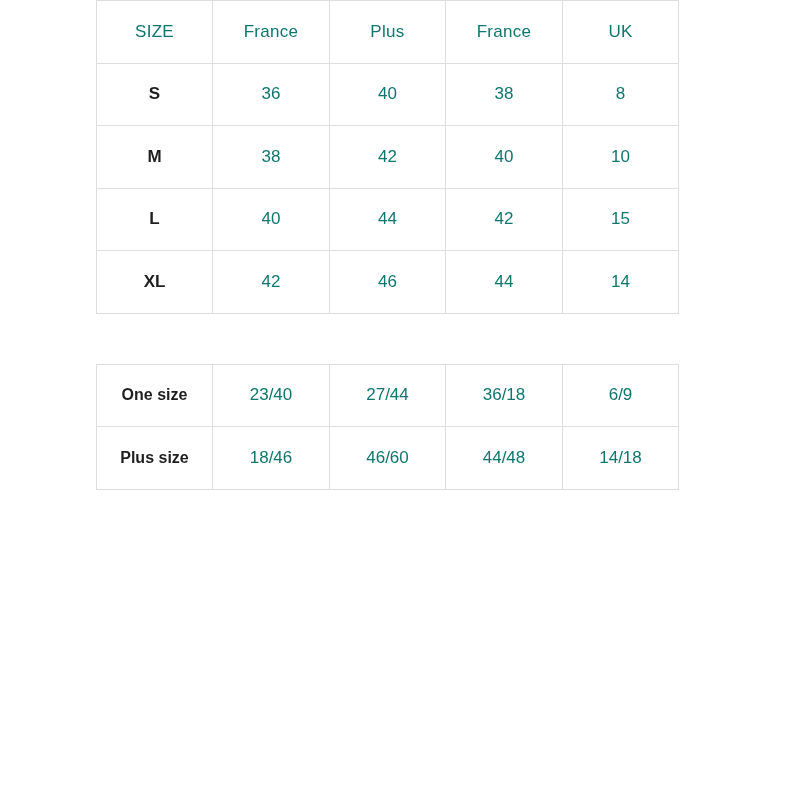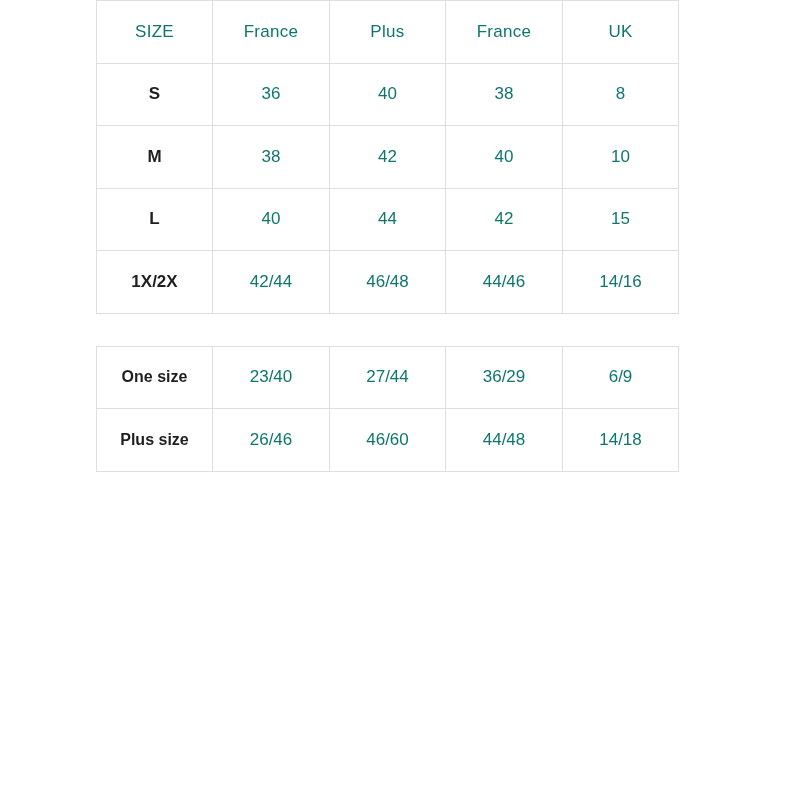--- a/index.html
+++ b/index.html
@@ -49,21 +49,21 @@
     font-size: 16px;
     color: #1f1f1f;
     letter-spacing: 0.3px;
   }
   .rowlabel {
     font-weight: bold !important;
     font-size: 17px !important;
     color: #1f1f1f !important;
   }
   .second-table {
-    margin-top: 32px;
+    margin-top: 50px;
   }
   .second-table tr { height: 64px; }
   .second-table .rowlabel {
     font-size: 16px !important;
   }
 </style>
 </head>
 <body>
 
 <div class="sheet">
@@ -101,48 +101,48 @@
         <td>10</td>
       </tr>
       <tr>
         <td class="rowlabel">L</td>
         <td>40</td>
         <td>44</td>
         <td>42</td>
         <td>15</td>
       </tr>
       <tr>
-        <td class="rowlabel">1X/2X</td>
-        <td>42/44</td>
-        <td>46/48</td>
-        <td>44/46</td>
-        <td>14/16</td>
+        <td class="rowlabel">XL</td>
+        <td>42</td>
+        <td>46</td>
+        <td>44</td>
+        <td>14</td>
       </tr>
     </tbody>
   </table>
 
   <table class="size-table second-table">
     <colgroup>
       <col class="c0">
         <col class="c1">
         <col class="c2">
         <col class="c3">
         <col class="c4">
     </colgroup>
     <tbody>
       <tr>
         <td class="rowlabel">One size</td>
         <td>23/40</td>
         <td>27/44</td>
-        <td>36/29</td>
+        <td>36/18</td>
         <td>6/9</td>
       </tr>
       <tr>
         <td class="rowlabel">Plus size</td>
-        <td>26/46</td>
+        <td>18/46</td>
         <td>46/60</td>
         <td>44/48</td>
         <td>14/18</td>
       </tr>
     </tbody>
   </table>
 
 </div>
 
 </body></html>

